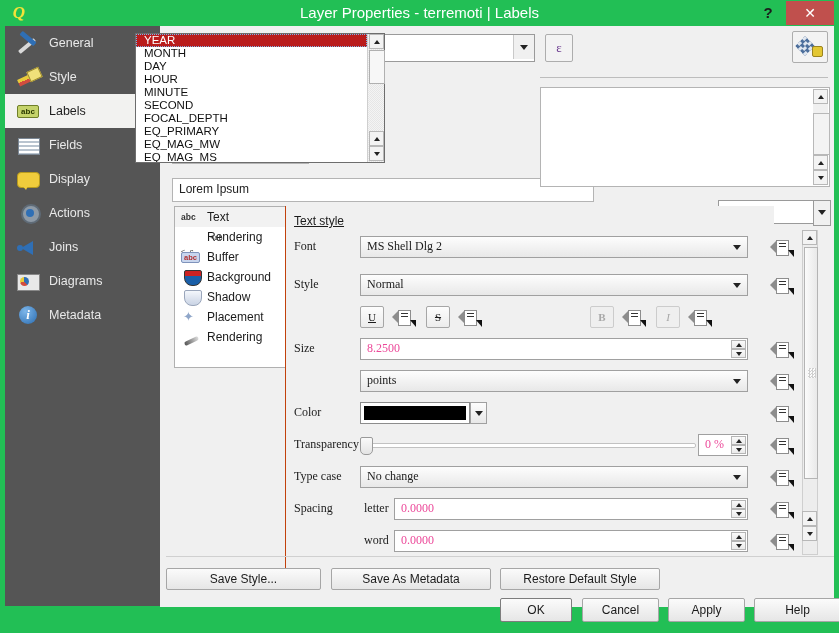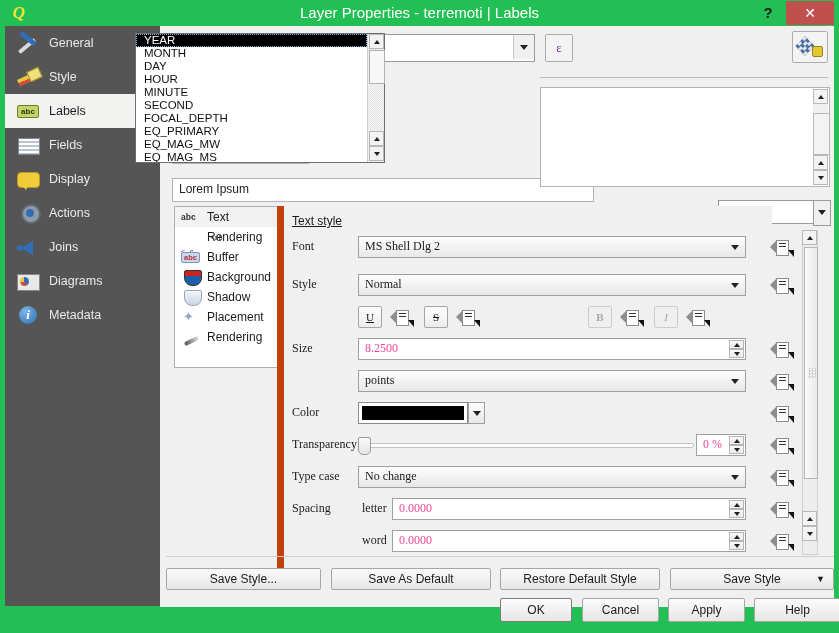--- a/index.html
+++ b/index.html
@@ -127,21 +127,21 @@
   .bot-combo .arrow{position:absolute;right:-16px;top:-1px;width:16px;height:24px;
     background:#f0f0f0;border:1px solid #9a9a9a;}
   .bot-combo .arrow:before{content:"";position:absolute;left:4px;top:9px;width:0;height:0;
     border-left:4px solid transparent;border-right:4px solid transparent;border-top:5px solid #222;}
 
   
   .popup{position:absolute;left:135px;top:33px;width:248px;height:128px;background:#fff;
     border:1px solid #6d6d6d;z-index:40;}
   .popup-list{position:absolute;left:0;top:0;width:231px;height:128px;overflow:hidden;}
   .pitem{height:13px;line-height:13px;padding:0 0 0 8px;font-size:11.5px;color:#111;}
-  .pitem.sel{background:#000000;color:#fff;outline:1px dotted #7ab6ea;outline-offset:-1px;}
+  .pitem.sel{background:#b91c1c;color:#fff;outline:1px dotted #7ab6ea;outline-offset:-1px;}
   .popup-sb{position:absolute;right:0;top:0;width:16px;height:128px;
     background:repeating-conic-gradient(#f4f4f4 0 25%,#e6e6e6 0 50%) 0 0/2px 2px;
     border-left:1px solid #cfcfcf;}
   .popup-sb .thumb{position:absolute;left:1px;top:16px;width:14px;height:32px;background:#f7f7f7;
     border:1px solid #b0b0b0;}
 
   
   .stylelist{position:absolute;left:14px;top:180px;width:118px;height:160px;background:#fff;
     border:1px solid #b0b0b0;}
   .sl-item{display:flex;align-items:center;height:20px;padding-left:6px;font-size:12px;color:#1b1b1b;}
@@ -156,22 +156,22 @@
     background:linear-gradient(180deg,#cc2222 0 35%,#1a5fa8 35% 100%);
     border-radius:2px 2px 8px 8px;border:1px solid #333;}
   .sli-sh:before{content:"";position:absolute;left:3px;top:1px;width:16px;height:14px;
     background:linear-gradient(180deg,#f4f7fc,#c9d3e4);border-radius:2px 2px 8px 8px;
     border:1px solid #9aa6bb;}
   .sli-pl:before{content:"\2726";position:absolute;left:2px;top:0;font-size:13px;color:#8fa6c9;}
   .sli-rn:before{content:"";position:absolute;left:3px;top:10px;width:15px;height:4px;
     background:linear-gradient(90deg,#555,#ddd);transform:rotate(-25deg);border-radius:2px;}
 
   
-  .form{position:absolute;left:117px;top:180px;width:488px;height:362px;background:#f0f0f0;
-    border-left:7px solid #c2410c;}
+  .form{position:absolute;left:125px;top:180px;width:488px;height:362px;background:#f0f0f0;
+    border-left:1px solid #c2410c;}
   .form-title{position:absolute;left:8px;top:8px;font-size:12px;color:#1b1b1b;
     text-decoration:underline;}
   .frow{position:absolute;left:0;width:488px;height:22px;font-family:Liberation Serif, serif;}
   .flabel{position:absolute;left:8px;top:3px;font-size:12px;color:#1b1b1b;}
   .fsublabel{position:absolute;left:78px;top:3px;font-size:12px;color:#1b1b1b;}
   .combo{position:absolute;border:1px solid #a0a0a0;background:linear-gradient(180deg,#fdfdfd,#e8e8e8);
     height:22px;box-sizing:border-box;}
   .combo .val{position:absolute;left:6px;top:2px;font-size:12px;color:#1b1b1b;}
   .combo .arw{position:absolute;right:1px;top:1px;width:18px;height:18px;}
   .combo .arw:before{content:"";position:absolute;left:5px;top:7px;width:0;height:0;
@@ -535,25 +535,21 @@
     <div class="popup-sb">
       <div class="sb-btn" style="top:0;left:1px;"><i class="up"></i></div>
       <div class="thumb"></div>
       <div class="sb-btn" style="top:97px;left:1px;"><i class="up"></i></div>
       <div class="sb-btn" style="top:112px;left:1px;"><i class="dn"></i></div>
     </div>
   </div>
 
   <div class="bdiv"></div>
   <div class="btn" style="left:166px;top:568px;width:155px;height:22px;line-height:21px;">Save Style...</div>
-  <div class="btn" style="left:331px;top:568px;width:160px;height:22px;line-height:21px;">Save As Default</div>
+  <div class="btn" style="left:331px;top:568px;width:160px;height:22px;line-height:21px;">Save As Metadata</div>
   <div class="btn" style="left:500px;top:568px;width:160px;height:22px;line-height:21px;">Restore Default Style</div>
-  <div class="btn" style="left:670px;top:568px;width:164px;height:22px;line-height:21px;">
-    <span>Save Style</span>
-    <span style="position:absolute;right:8px;top:0;line-height:21px;font-size:9px;">▼</span>
-  </div>
 
   <div class="btn def" style="left:500px;top:598px;width:72px;height:24px;line-height:23px;">OK</div>
   <div class="btn" style="left:582px;top:598px;width:77px;height:24px;line-height:23px;">Cancel</div>
   <div class="btn" style="left:668px;top:598px;width:77px;height:24px;line-height:23px;">Apply</div>
   <div class="btn" style="left:754px;top:598px;width:87px;height:24px;line-height:23px;">Help</div>
 
 </div>
 
 </body></html>

